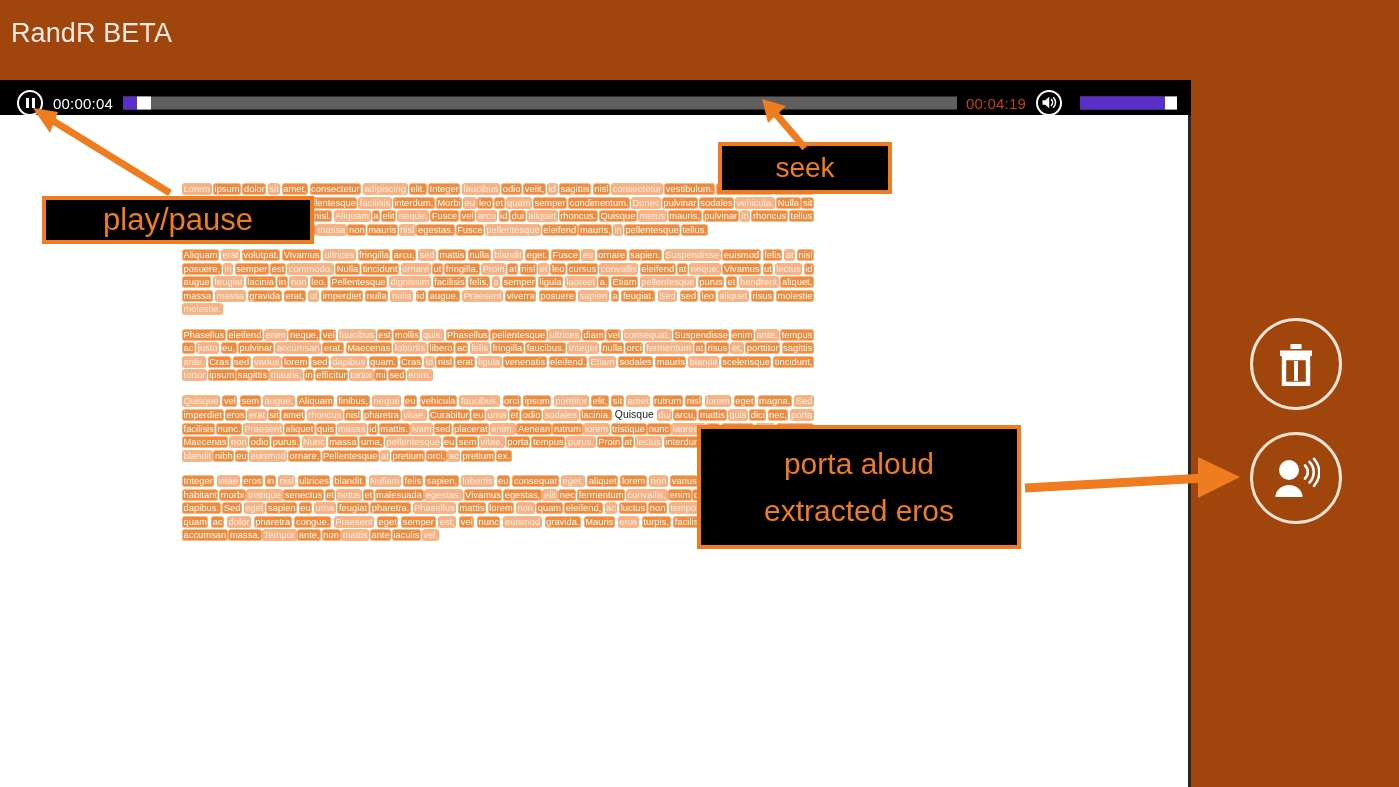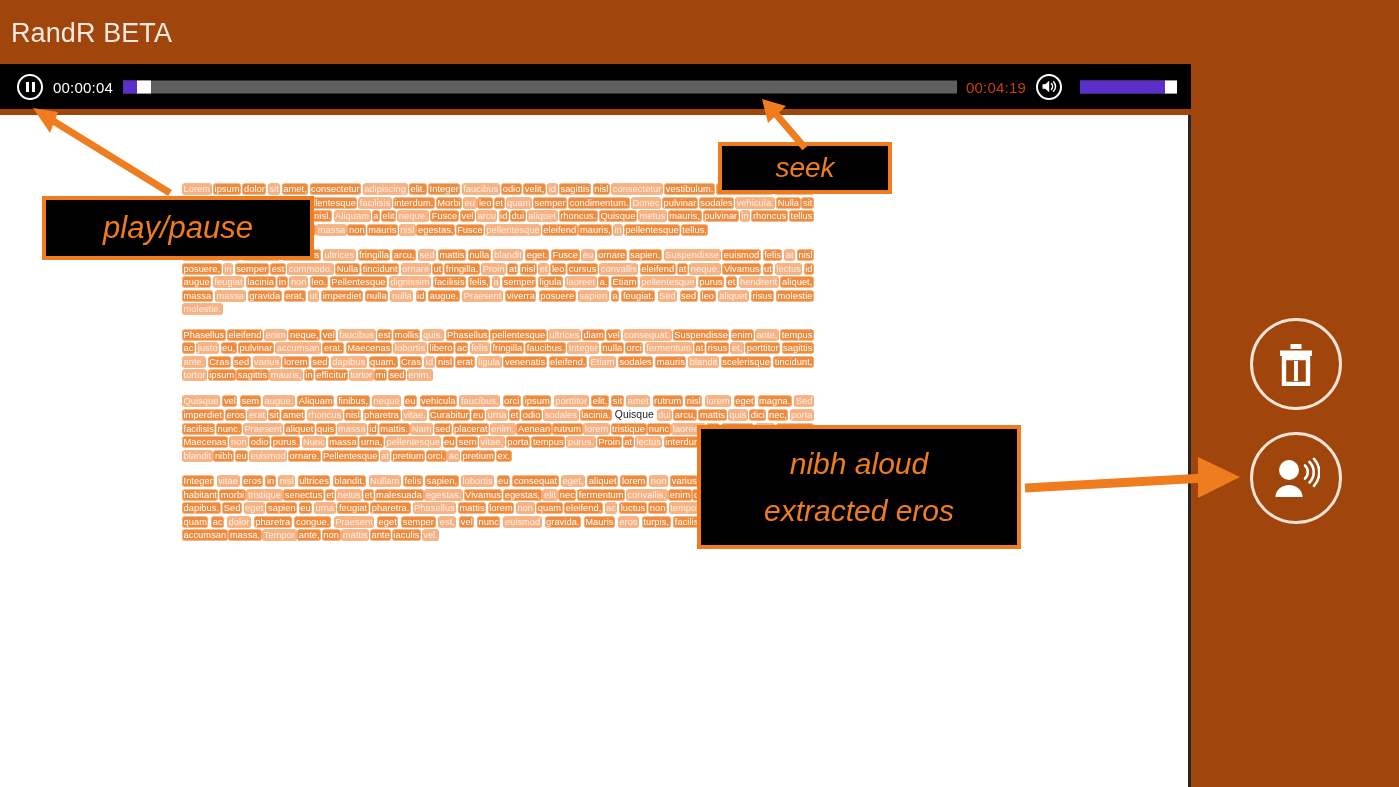--- a/index.html
+++ b/index.html
@@ -38,21 +38,21 @@
     font-weight: 400;
     color: #f6e9e1;
     letter-spacing: 0.1px;
     white-space: nowrap;
   }
 
   
   #media-bar {
     position: absolute;
     left: 0;
-    top: 64px;
+    top: 80px;
     width: 1191px;
     height: 45px;
     background: #000000;
     display: flex;
     align-items: center;
   }
   #play-pause-button {
     position: absolute;
     left: 17px;
     top: 50%;
@@ -215,27 +215,26 @@
     background: #000000;
     border: 4px solid #ef7c1f;
     box-sizing: border-box;
     display: flex;
     flex-direction: column;
     align-items: center;
     justify-content: center;
     color: #ef7c1f;
     text-align: center;
     z-index: 40;
-    font-style: italic;
   }
   #callout-play-pause {
     left: 42px;
     top: 196px;
     width: 272px;
-    height: 64px;
+    height: 48px;
     font-size: 31px;
   }
   #callout-seek {
     left: 718px;
     top: 142px;
     width: 174px;
     height: 52px;
     font-size: 28px;
   }
   #callout-read-aloud {
@@ -367,17 +366,17 @@
 
   <div class="callout" id="callout-play-pause">
     <span>play/pause</span>
   </div>
 
   <div class="callout" id="callout-seek">
     <span>seek</span>
   </div>
 
   <div class="callout" id="callout-read-aloud">
-    <span>nibh aloud</span>
+    <span>porta aloud</span>
     <span>extracted eros</span>
   </div>
 
 </div>
 
 </body></html>

